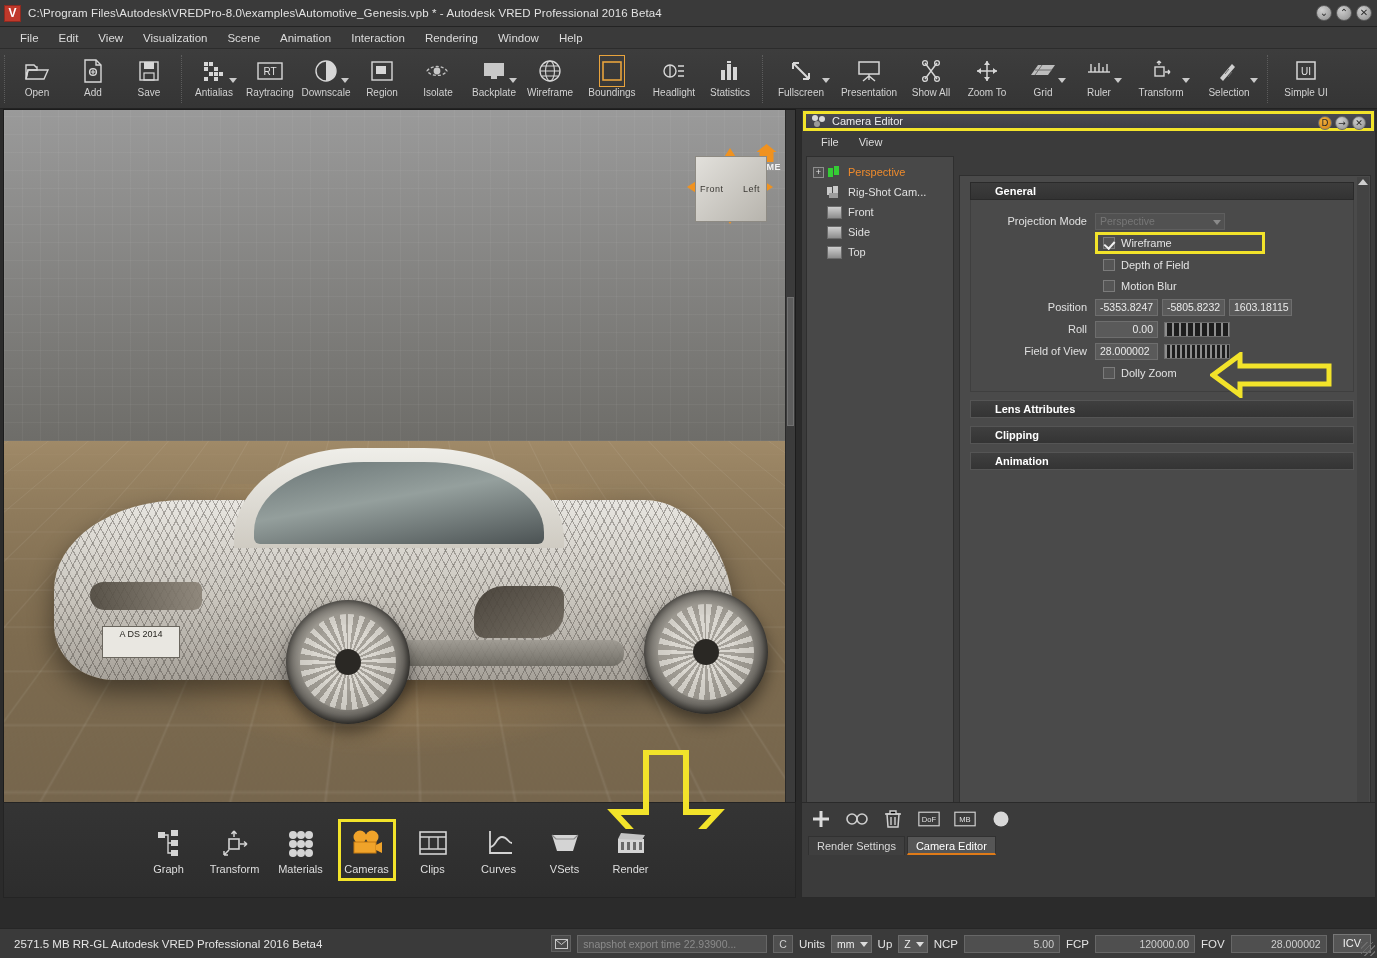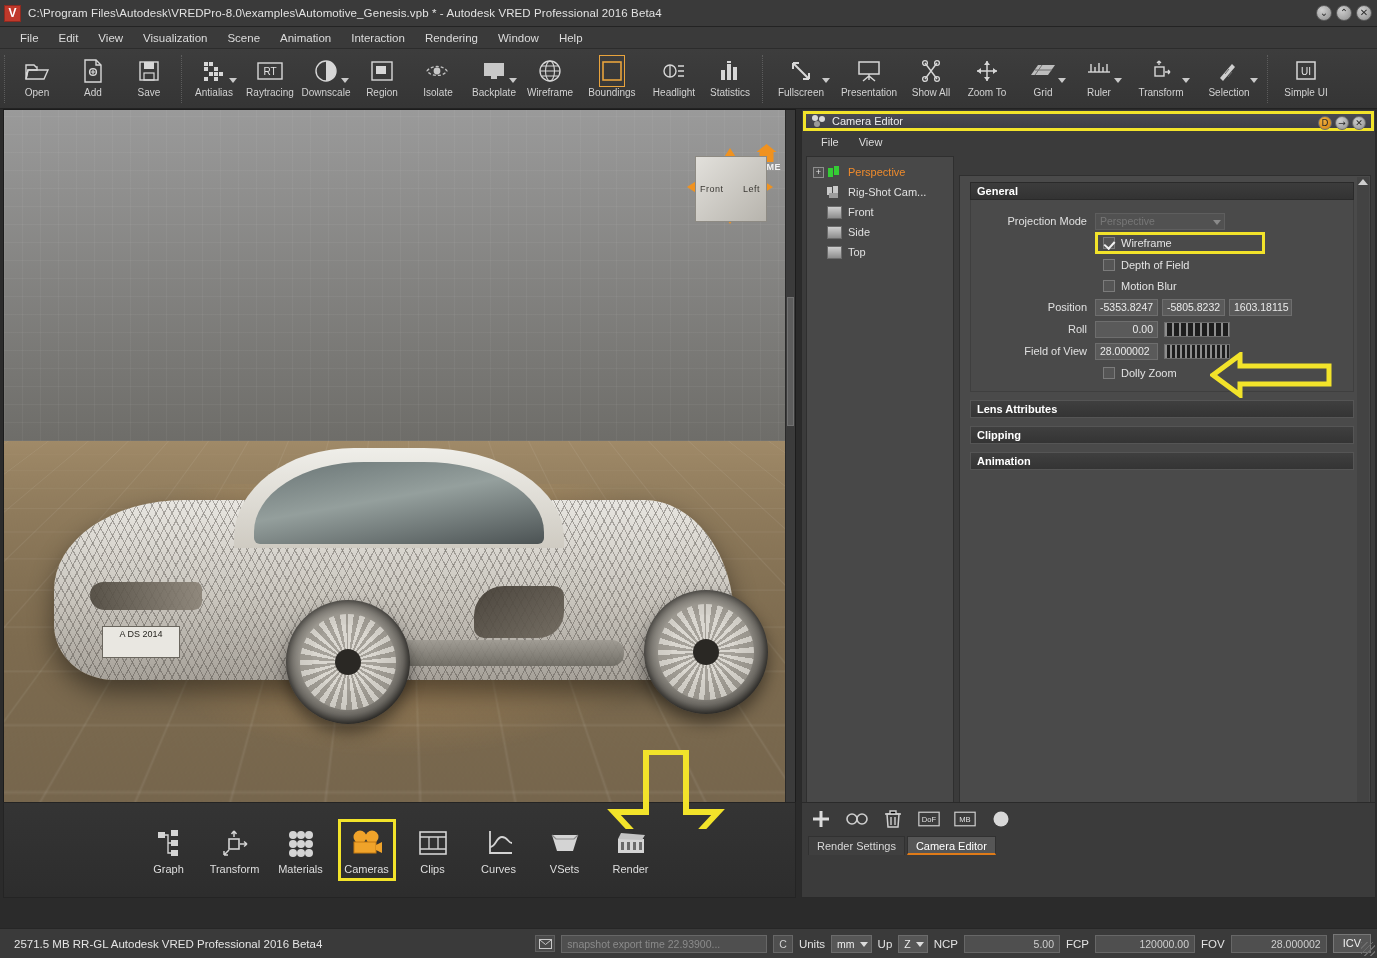--- a/index.html
+++ b/index.html
@@ -273,21 +273,21 @@
     width:0;height:0;margin:2px auto; border-left:5px solid transparent;
     border-right:5px solid transparent;
   }
   #ce-panel-scroll .up{ border-bottom:6px solid #cfcfcf; }
   #ce-panel-scroll .dn{ border-top:6px solid #cfcfcf; position:absolute; bottom:2px; left:1px; }
 
   .grp{ margin-bottom:8px; }
   .grp-head{
     height:18px; background:linear-gradient(#3c3c3c,#333333);
     border:1px solid #2a2a2a; color:#ffffff; font-weight:bold; font-size:11px;
-    line-height:16px; padding-left:6px;
+    line-height:16px; padding-left:24px;
   }
   .grp-body{ border:1px solid #3f3f3f; border-top:none; background:#4a4a4a; padding:10px 6px 8px 6px; }
   .row{ display:flex; align-items:center; min-height:22px; }
   .row .rlabel{ width:118px; text-align:right; padding-right:8px; font-size:11px; color:#e0e0e0; }
   .fld{
     background:#5a5a5a; border:1px solid #6e6e6e; height:17px;
     font-size:10.5px; color:#eaeaea; line-height:15px; padding:0 4px;
     font-family:"Liberation Sans",sans-serif;
   }
   .fld.num{ width:63px; }
@@ -367,21 +367,21 @@
   #status-left{ flex:0 0 auto; font-size:11.5px; color:#e4e4e4; padding-left:8px; }
   .sb-spacer{ flex:1 1 auto; }
   .sb-icon{
     width:20px;height:17px;background:#4a4a4a;border:1px solid #5f5f5f;
     display:flex;align-items:center;justify-content:center;color:#cfcfcf;font-size:10px;
   }
   .sb-fld{
     height:18px; background:#4f4f4f; border:1px solid #676767;
     font-size:10.5px; color:#cfcfcf; line-height:16px; padding:0 5px;
   }
-  .sb-fld.ghost{ color:#8b8b8b; width:206px; filter:blur(.4px); }
+  .sb-fld.ghost{ color:#8b8b8b; width:190px; filter:blur(.4px); }
   .sb-lbl{ font-size:11.5px; color:#e2e2e2; }
   .sb-combo{
     height:18px; background:#565656; border:1px solid #6b6b6b; color:#ededed;
     font-size:10.5px; line-height:16px; padding:0 16px 0 5px; position:relative;
   }
   .sb-combo .ar{
     position:absolute; right:3px; top:6px; width:0;height:0;
     border-left:4px solid transparent;border-right:4px solid transparent;
     border-top:5px solid #dcdcdc;
   }

